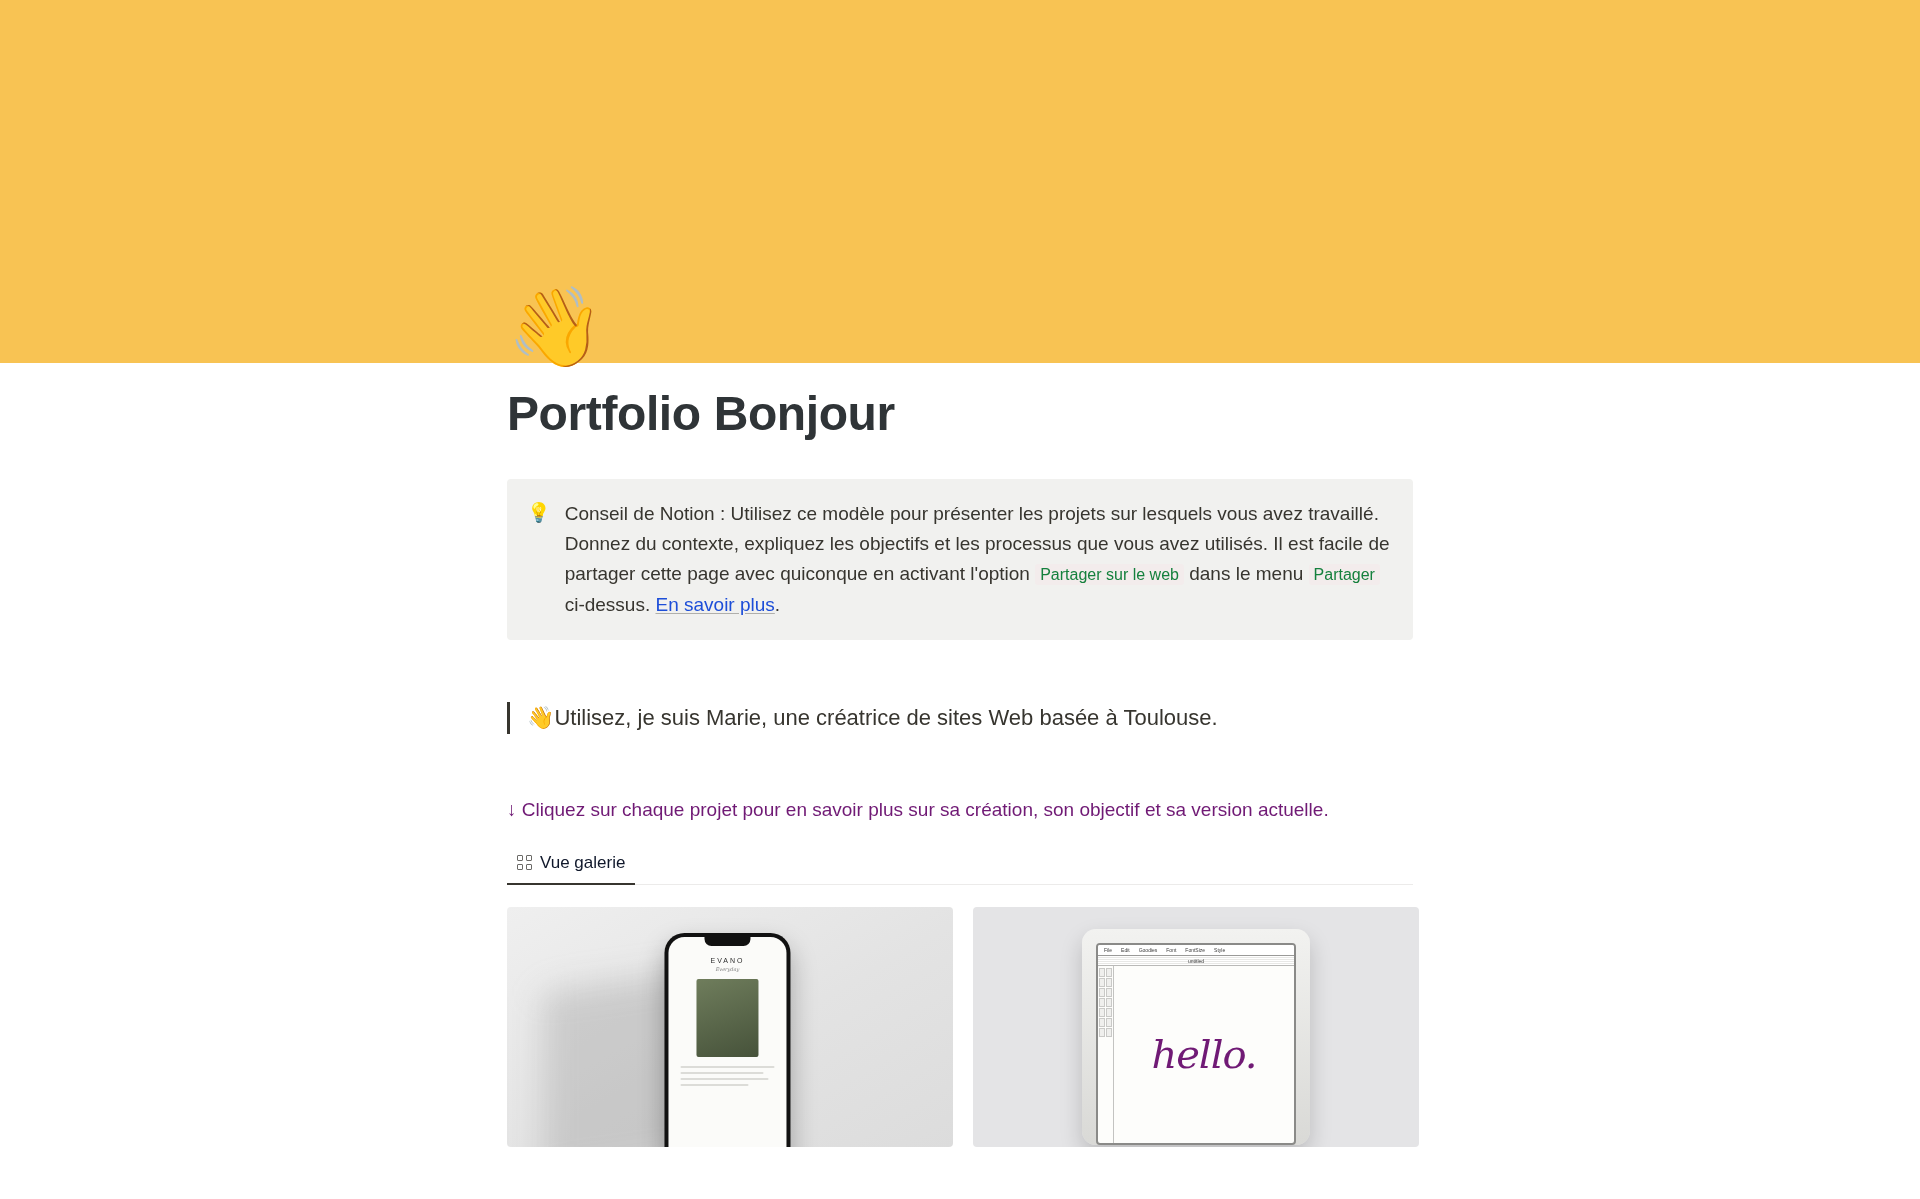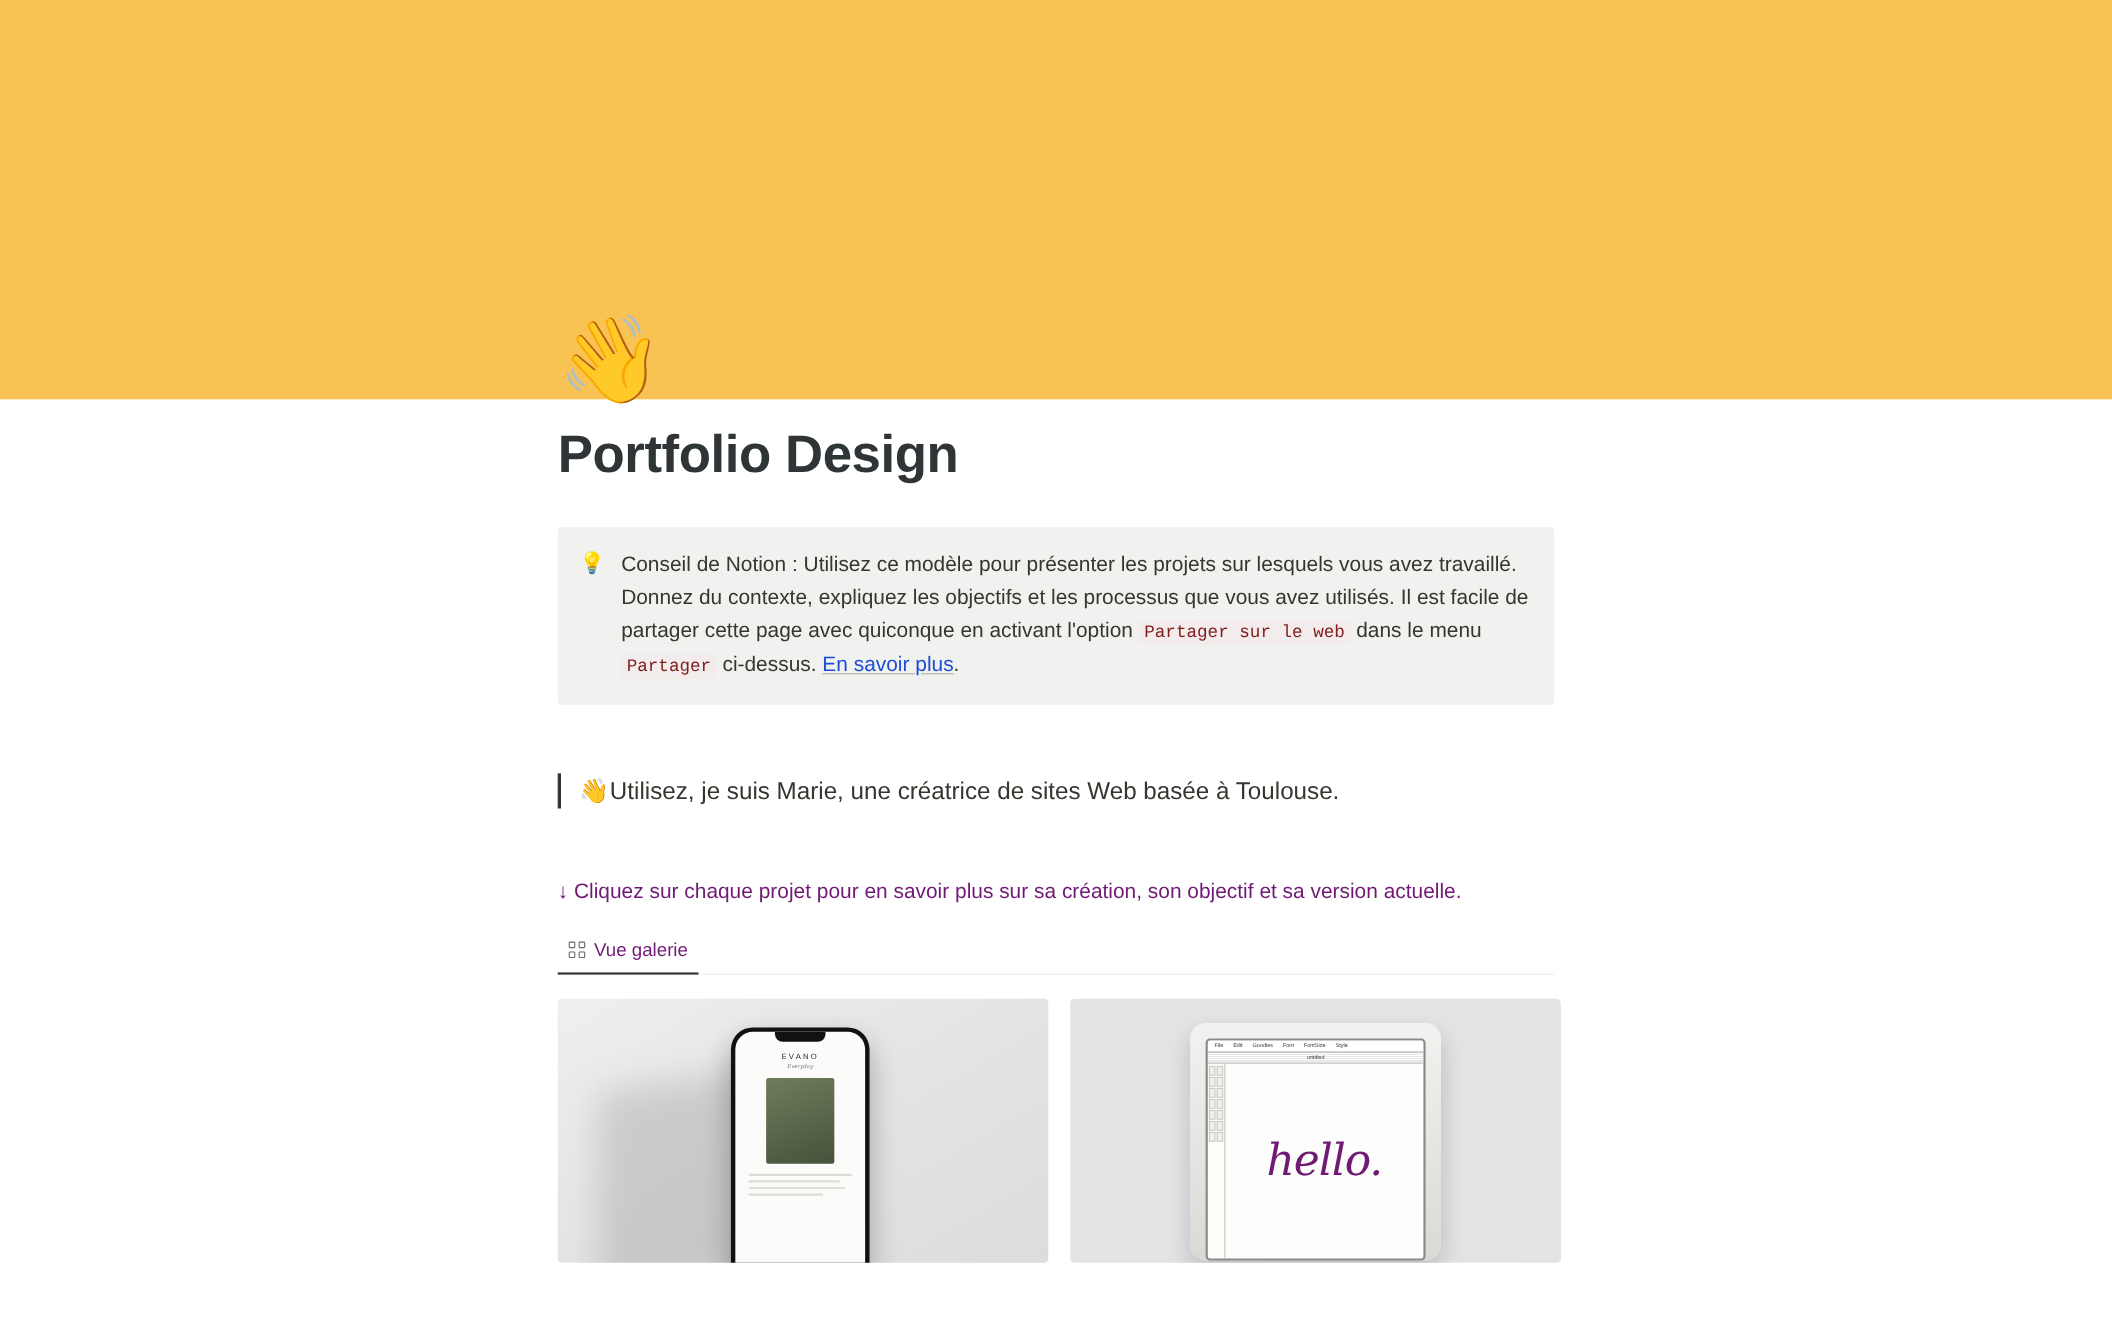--- a/index.html
+++ b/index.html
@@ -70,24 +70,24 @@
     flex: none;
     user-select: none;
   }
   .callout-text {
     font-size: 19px;
     line-height: 30px;
     color: #37352f;
   }
   .callout-text b { font-weight: 400; }
   .code {
-    font-family: Liberation Mono, monospace;
+    font-family: Liberation Sans, sans-serif;
     font-size: 16px;
     background: #f3ecec;
-    color: #7f1d1d;
+    color: #15803d;
     border-radius: 3px;
     padding: 2px 5px;
   }
   .link {
     color: #1d4ed8;
     text-decoration: underline;
     text-underline-offset: 2px;
     text-decoration-color: rgba(55,53,47,0.35);
     cursor: pointer;
   }
@@ -118,21 +118,21 @@
     align-items: flex-end;
     margin-bottom: 22px;
   }
   .view-tab {
     display: inline-flex;
     align-items: center;
     gap: 8px;
     padding: 6px 10px 10px 10px;
     margin-bottom: -1px;
     border-bottom: 2px solid #37352f;
-    color: #701a75;
+    color: #0f172a;
     font-size: 17px;
     cursor: pointer;
     user-select: none;
   }
   .view-tab .gallery-icon {
     display: inline-block;
     width: 15px;
     height: 15px;
     position: relative;
     flex: none;
@@ -334,21 +334,21 @@
 <body>
 
 <div class="page">
 
   <div class="cover"></div>
 
   <div class="content">
 
     <div class="page-icon">👋</div>
 
-    <h1 class="page-title">Portfolio Design</h1>
+    <h1 class="page-title">Portfolio Bonjour</h1>
 
     <div class="callout">
       <div class="callout-emoji">💡</div>
       <div class="callout-text"><b>Conseil de Notion :</b><span> Utilisez ce modèle pour présenter les projets sur lesquels vous avez travaillé. Donnez du contexte, expliquez les objectifs et les processus que vous avez utilisés. Il est facile de partager cette page avec quiconque en activant l'option </span><span class="code">Partager sur le web</span><span> dans le menu </span><span class="code">Partager</span><span> ci-dessus. </span><a class="link">En savoir plus</a><span>.</span></div>
     </div>
 
     <div class="quote"><span>👋</span><span>Utilisez, je suis Marie, une créatrice de sites Web basée à Toulouse.</span></div>
 
     <p class="helper">↓ Cliquez sur chaque projet pour en savoir plus sur sa création, son objectif et sa version actuelle.</p>
 

